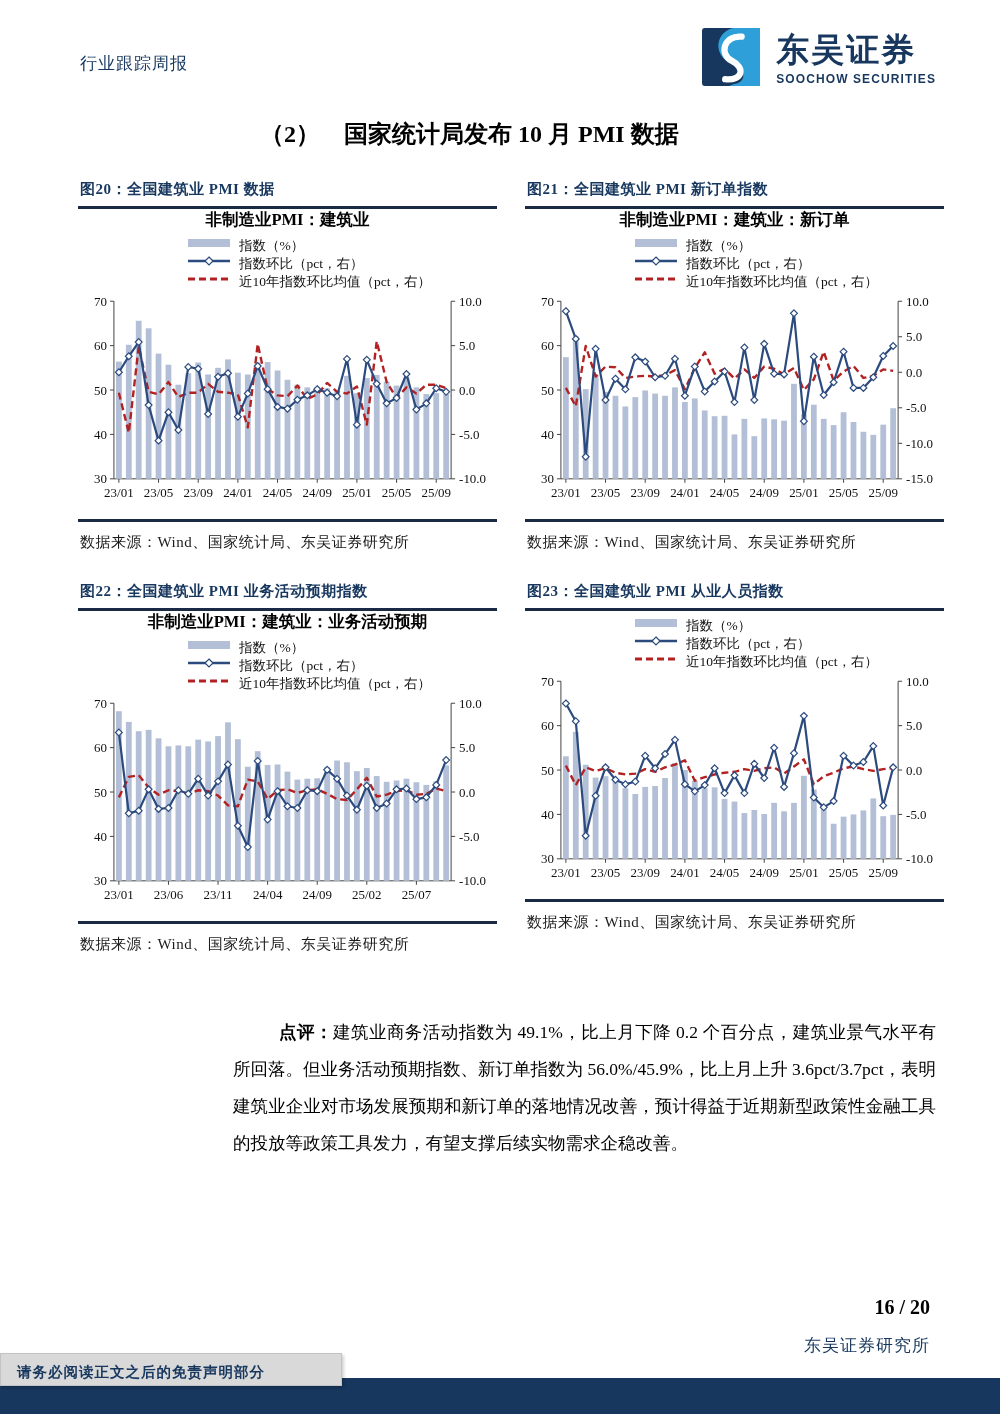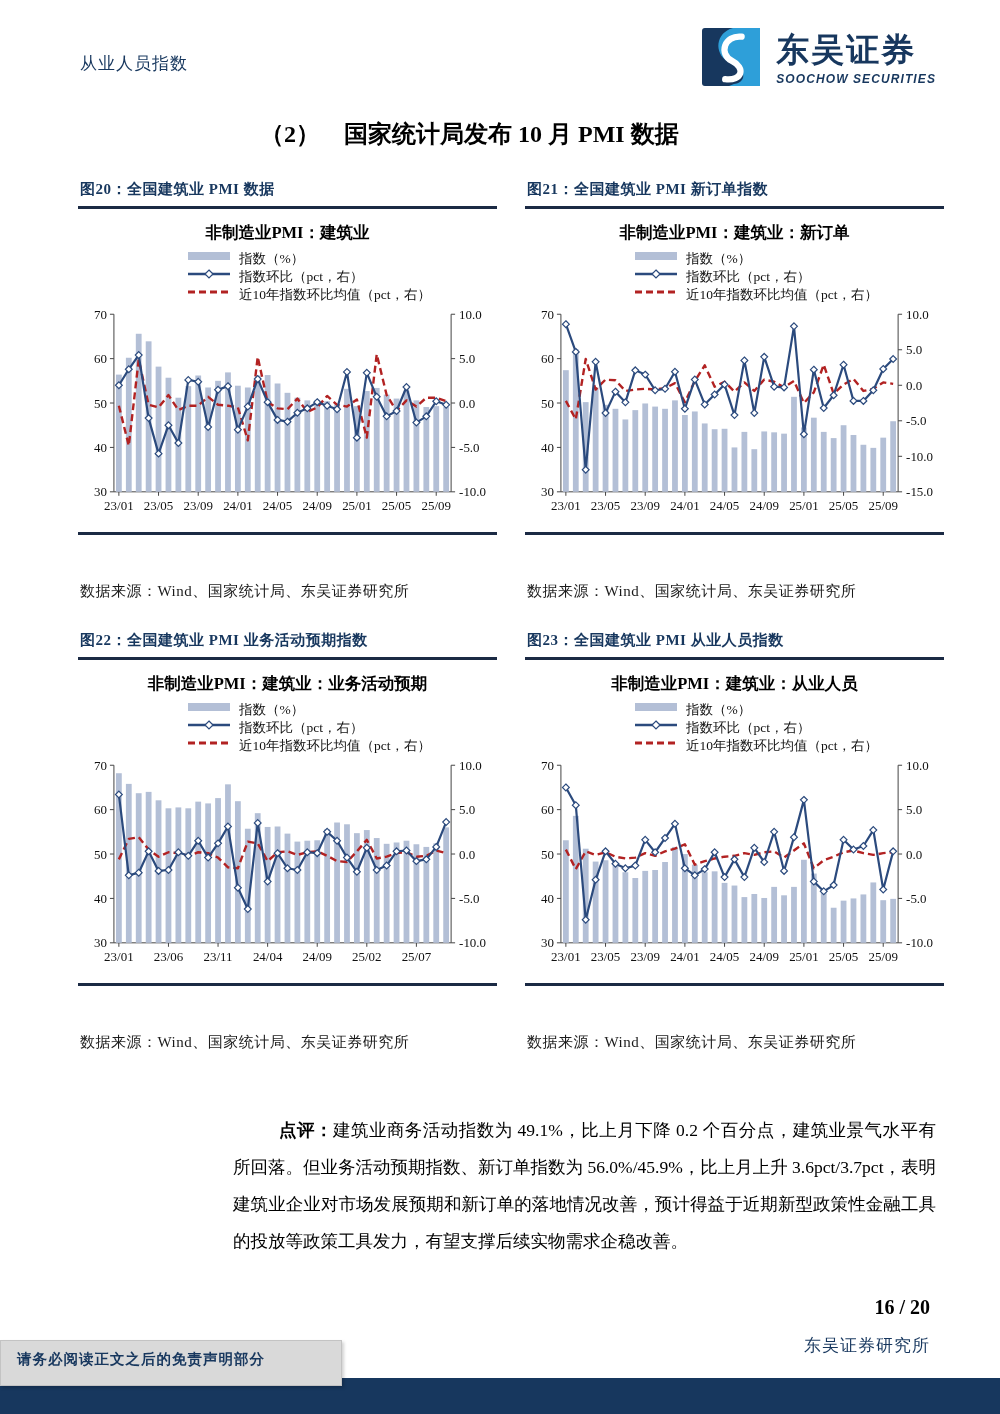--- a/index.html
+++ b/index.html
@@ -4,55 +4,55 @@
 <style>
   html,body{margin:0;padding:0;background:#fff;}
   .page{position:relative;width:1000px;height:1414px;background:#fff;overflow:hidden;
         font-family:"Liberation Serif","DejaVu Serif",serif;color:#111;}
   
   .report-type{position:absolute;left:80px;top:52px;font-size:17px;color:#17375E;letter-spacing:1px;}
   .logo{position:absolute;top:28px;right:64px;display:flex;align-items:center;gap:16px;}
   .logo-text{display:flex;flex-direction:column;line-height:1;}
   .brand-cn{font-size:33px;font-weight:bold;color:#17375E;letter-spacing:2px;}
   .brand-en{font-size:12px;font-weight:bold;color:#17375E;letter-spacing:1.1px;margin-top:6px;
-            font-family:"Liberation Sans","DejaVu Sans",sans-serif;font-style:italic;}
+            font-family:"Liberation Sans","DejaVu Sans",sans-serif;}
   
   .section-title{margin:118px 150px 0 260px;text-align:left;font-size:24px;font-weight:bold;
                  color:#000;white-space:pre;}
   
   .figures{margin:30px 60px 0 78px;display:grid;grid-template-columns:1fr 1fr;column-gap:24px;row-gap:26px;gap:28px;}
   .panel{width:419px;}
   .caption{font-size:15px;font-weight:bold;color:#17375E;padding:0 0 7px 2px;
            border-bottom:3px solid #1B2A44;letter-spacing:0.5px;}
-  .chart-title{margin-top:13px;text-align:center;font-size:16.5px;font-weight:bold;color:#000;}
+  .chart-title{text-align:center;font-size:16.5px;font-weight:bold;color:#000;}
   .legend{margin:6px 0 0 108px;}
   .legend-row{display:flex;gap:7px;height:18px;font-size:13.5px;color:#111;}
   .sw{flex:0 0 auto;}
   .rule-bottom{border:none;border-top:3px solid #1B2A44;margin:10px 0 0 0;}
-  .source{font-size:15px;color:#1a1a1a;padding:11px 0 2px 2px;letter-spacing:0.5px;margin-top:36px;}
+  .source{font-size:15px;color:#1a1a1a;padding:11px 0 2px 2px;letter-spacing:0.5px;}
   svg.chart{display:block;margin-top:2px;}
   
   .comment{margin:58px 64px 0 233px;font-size:17.5px;line-height:37px;text-align:justify;
            text-indent:46px;color:#000;}
   .comment b{font-weight:bold;margin-top:20px;}
   
   .page-number{position:absolute;top:1296px;right:70px;font-size:20px;font-weight:bold;color:#000;}
   .institute{position:absolute;top:1334px;right:70px;font-size:17px;color:#17375E;letter-spacing:1px;}
   .footer-bar{position:absolute;left:0;right:0;bottom:0;height:36px;background:#17375E;}
-  .disclaimer-box{position:absolute;left:0;bottom:28px;width:342px;height:46px;background:#D9D9D9;
+  .disclaimer-box{position:absolute;left:0;bottom:28px;width:342px;height:33px;background:#D9D9D9;
                   border:1px solid #c3c3c3;box-sizing:border-box;color:#17375E;font-weight:bold;
                   font-size:14.5px;line-height:36px;padding-left:16px;letter-spacing:1px;
                   box-shadow:2px 2px 3px rgba(0,0,0,0.18);}
 </style>
 </head>
 <body>
 
 <div class="page">
 
-  <div class="report-type">从业人员指数</div>
+  <div class="report-type">行业跟踪周报</div>
 
   <div class="logo">
     <span>
       <svg width="58" height="58" viewBox="0 0 60 60">
         <rect x="0" y="0" width="60" height="60" rx="3" fill="#17375E"></rect>
         <path d="M60 0 H32 C14 5 12 26 27 35 L38 42 C47 48 42 58 33 58 L28 60 H60 Z" fill="#2E9FD9"></path>
         <path d="M41 9 C23 7 17 27 31 34 C45 41 42 55 24 53" stroke="#ffffff" stroke-width="6.5" fill="none" stroke-linecap="round"></path>
       </svg>
     </span>
     <span class="logo-text">
@@ -505,21 +505,20 @@
             <path d="M359.0882352941176 86.47999999999999L362.4882352941176 89.88L359.0882352941176 93.28L355.68823529411765 89.88Z"></path>
             <path d="M369.02941176470586 61.56000000000001L372.42941176470583 64.96000000000001L369.02941176470586 68.36000000000001L365.6294117647059 64.96000000000001Z"></path>
           </g>
         </svg>
       <hr class="rule-bottom">
       <div class="source">数据来源：Wind、国家统计局、东吴证券研究所</div>
     </div>
 
     <div class="panel">
       <div class="caption">图23：全国建筑业 PMI 从业人员指数</div>
-      <div class="chart-title">非制造业PMI：建筑业：从业人员</div>
       <div class="legend">
         <div class="legend-row">
           <svg class="sw" width="46" height="12">
               <rect x="2" y="2" width="42" height="8" fill="#B3BFD6"></rect>
             </svg>
           <span>指数（%）</span>
         </div>
         <div class="legend-row">
           <svg class="sw" width="46" height="12">
               <line x1="2" y1="6" x2="44" y2="6" stroke="#2B4A7D" stroke-width="2.4"></line>

